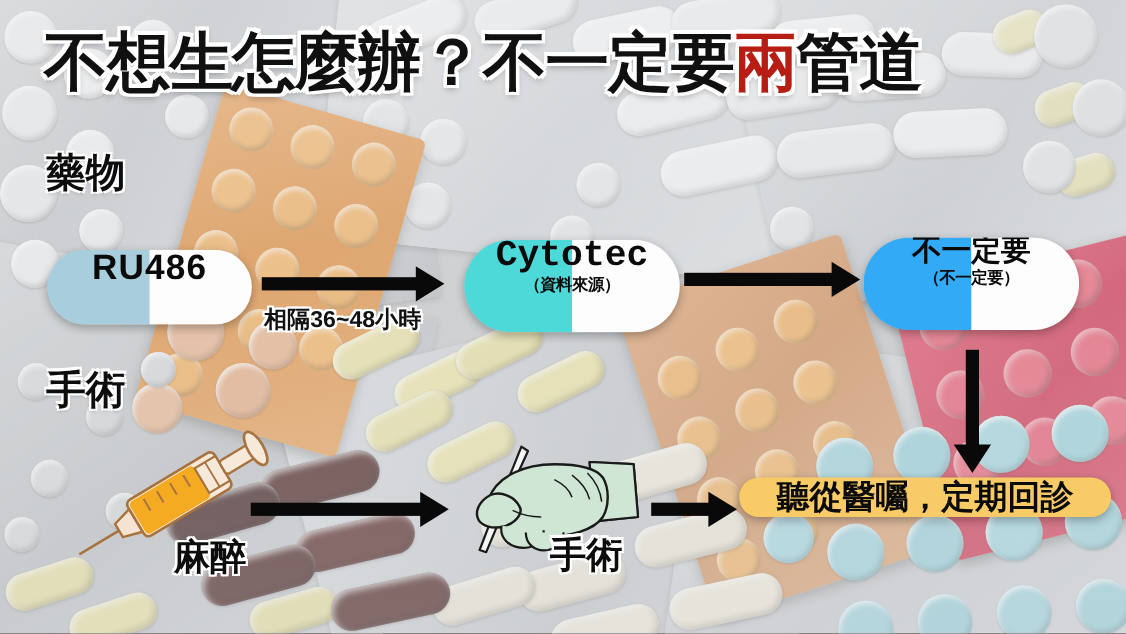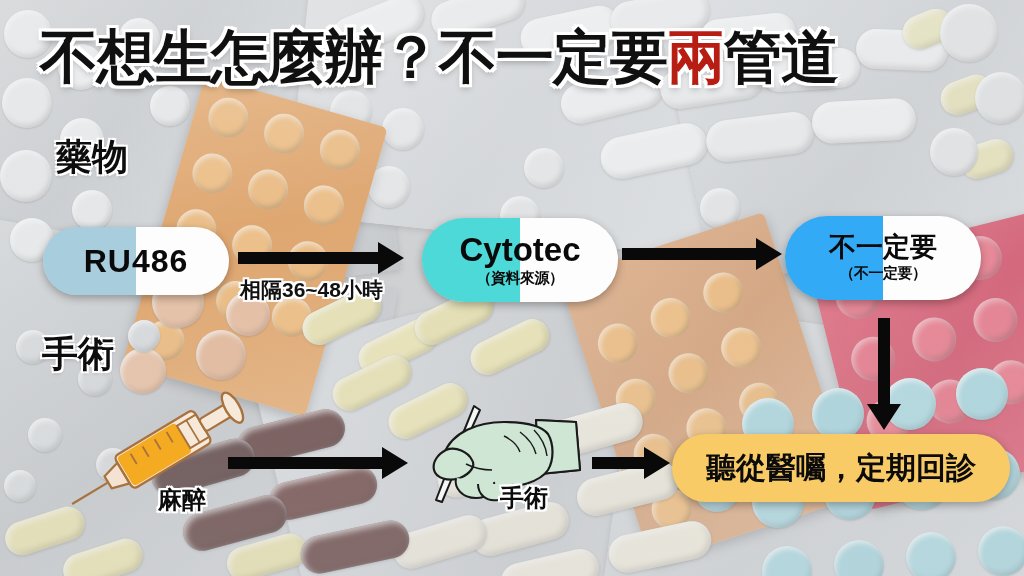--- a/index.html
+++ b/index.html
@@ -92,21 +92,20 @@
     z-index: -1;
     border-radius: 1px;
   }
 
   
   .pill {
     position: absolute;
     border-radius: 999px;
     overflow: hidden;
     display: flex;
-    align-items: center;
     justify-content: center;
     box-shadow: 0 3px 9px rgba(0,0,0,.3);
   }
   .pill .half {
     position: absolute;
     top: 0; bottom: 0;
     width: 50%;
   }
   .pill .half.left  { left: 0; }
   .pill .half.right { right: 0; background: #fdfdfd; }
@@ -174,21 +173,21 @@
     font-weight: 900;
     color: #111;
     white-space: nowrap;
     text-shadow: -2px -2px 0 #fff, 2px -2px 0 #fff, -2px 2px 0 #fff, 2px 2px 0 #fff,
                  -2px 0 0 #fff, 2px 0 0 #fff, 0 -2px 0 #fff, 0 2px 0 #fff;
   }
 
   
   .iconcap {
     position: absolute;
-    font-size: 24px;
+    font-size: 33px;
     font-weight: 900;
     color: #0c0c0c;
     white-space: nowrap;
     text-shadow: -2px -2px 0 #fff, 2px -2px 0 #fff, -2px 2px 0 #fff, 2px 2px 0 #fff,
                  -2px 0 0 #fff, 2px 0 0 #fff, 0 -2px 0 #fff, 0 2px 0 #fff;
   }
 
   
   #banner {
     position: absolute;
@@ -374,41 +373,41 @@
     <div class="tablet" style="left:4px;   top:470px; width:32px; height:32px; background:#d7dadc;"></div>
     <div class="tablet" style="left:128px; top:320px; width:32px; height:32px; background:#d5d8da;"></div>
 
     <div id="haze"></div>
   </div>
 
   <div id="title">
     <span>不想生怎麼辦？不一定要</span><span class="hl">兩</span><span>管道</span>
   </div>
 
-  <div class="seclabel" style="left:52px; top:133px;">
+  <div class="seclabel" style="left:38px; top:133px;">
     <span class="ul"></span>
     <span>藥物</span>
   </div>
 
   <div class="pill" style="left:43px; top:227px; width:186px; height:68px;">
     <div class="half left" style="background:#a8cddd;"></div>
     <div class="half right"></div>
     <div class="ptext" style="font-size:32px; letter-spacing:1px;">RU486</div>
   </div>
 
   <div class="arrow-h" style="left:238px; top:258px; width:166px;">
     <div class="shaft" style="width:142px;"></div>
     <div class="head" style="left:140px;"></div>
   </div>
   <div class="cap" style="left:240px; top:276px;">相隔36~48小時</div>
 
   <div class="pill" style="left:422px; top:218px; width:196px; height:84px;">
     <div class="half left" style="background:#4ed9d9;"></div>
     <div class="half right"></div>
-    <div class="ptext" style="font-size:33px; letter-spacing:0px; margin-top:-2px;">
+    <div class="ptext" style="font-size:33px; letter-spacing:0px; margin-top:-2px;font-family:Liberation Mono, monospace;">
       <span>Cytotec</span>
       <span class="psub">（資料來源）</span>
     </div>
   </div>
 
   <div class="arrow-h" style="left:622px; top:254px; width:160px;">
     <div class="shaft" style="width:136px;"></div>
     <div class="head" style="left:134px;"></div>
   </div>
 
@@ -483,18 +482,18 @@
     <path d="M126 38 C134 46 138 56 139 64" fill="none" stroke="#1a1a1a" stroke-width="1.4"></path>
     <path d="M58 72 C66 76 74 78 84 78" fill="none" stroke="#1a1a1a" stroke-width="1.4"></path>
   </svg>
   <div class="iconcap" style="left:500px; top:482px;">手術</div>
 
   <div class="arrow-h" style="left:592px; top:463px; width:78px;">
     <div class="shaft" style="width:54px;"></div>
     <div class="head" style="left:52px;"></div>
   </div>
 
-  <div id="banner" style="left:672px; top:434px; width:338px; height:68px;">
+  <div id="banner" style="left:672px; top:434px; width:338px; height:36px;">
     <span class="btext">聽從醫囑，定期回診</span>
   </div>
 
 
 </div>
 
 </body></html>

